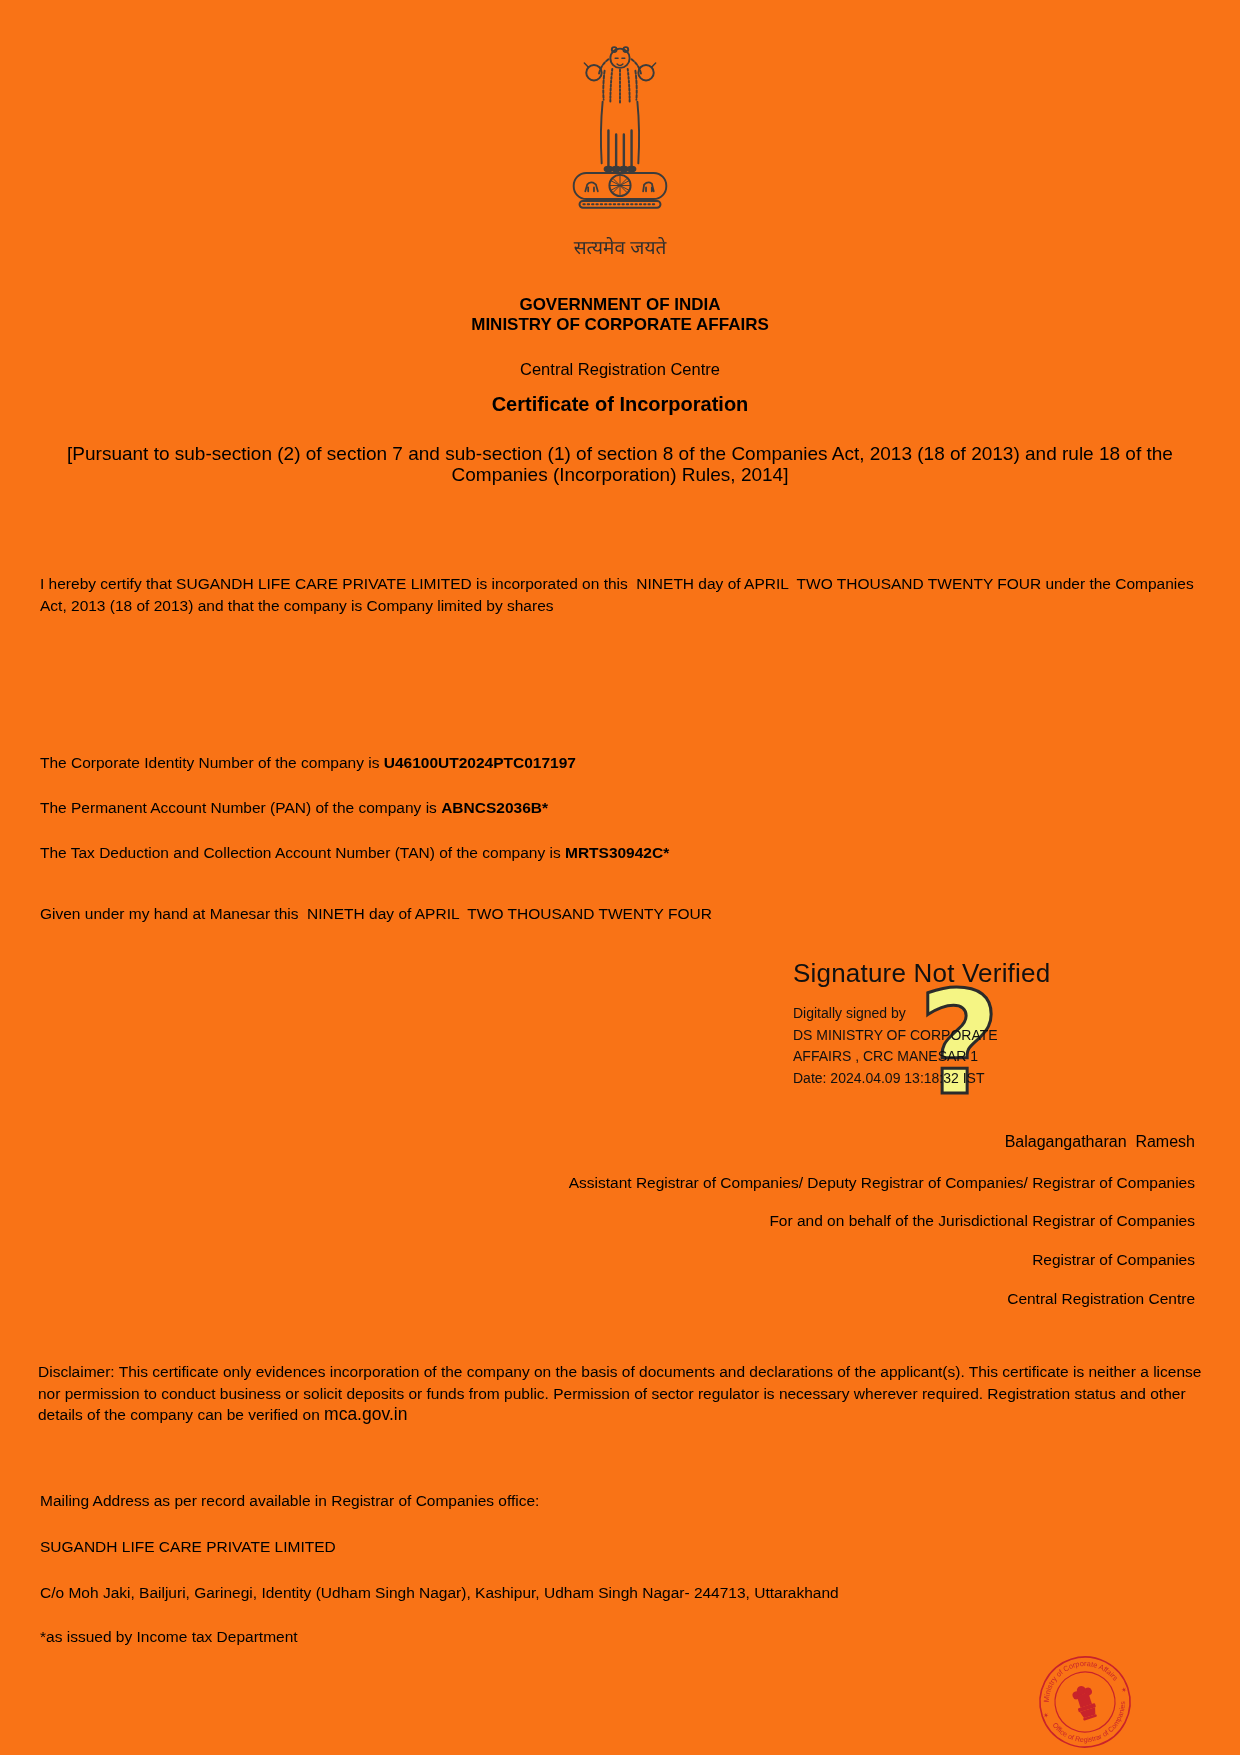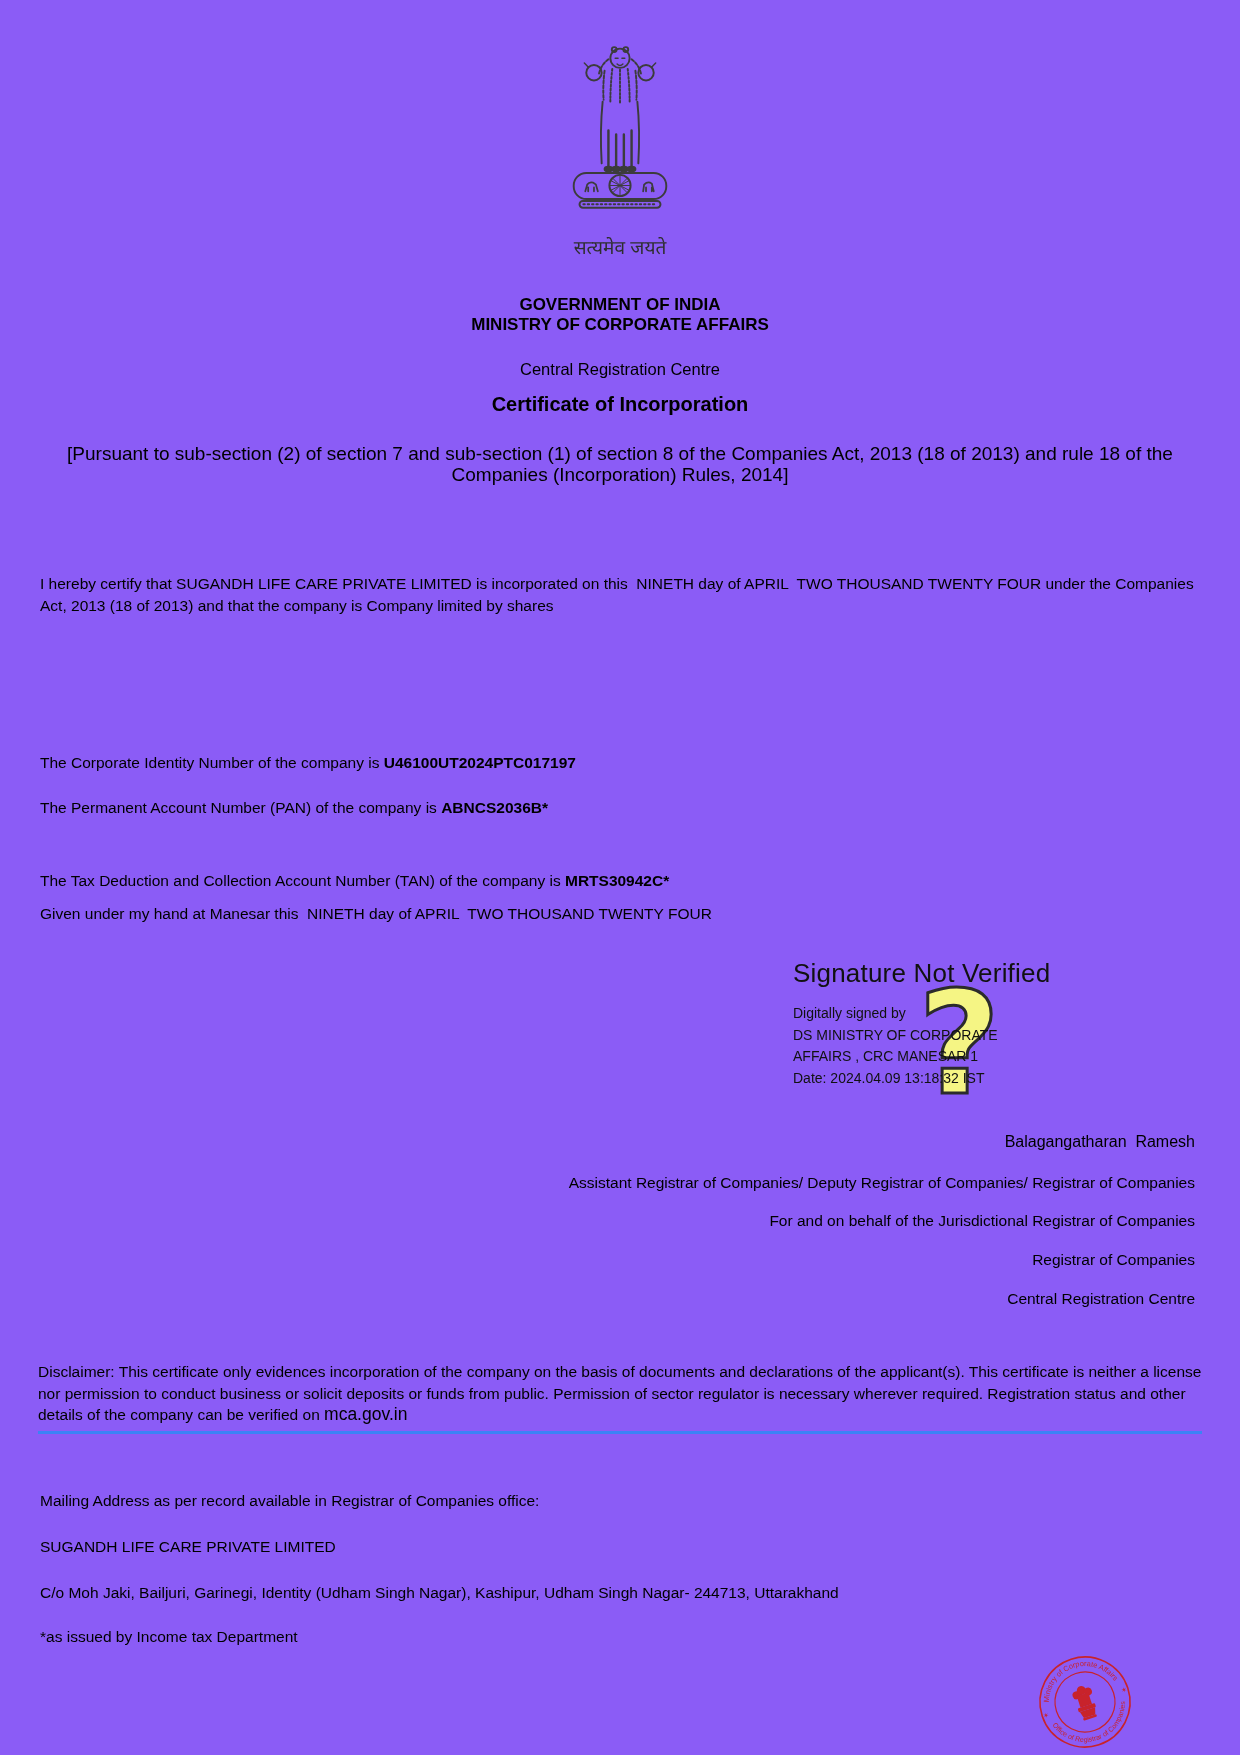--- a/index.html
+++ b/index.html
@@ -1,19 +1,19 @@
 <!DOCTYPE html>
 <html><head>
 <meta charset="utf-8">
 <style>
   html,body{margin:0;padding:0;background:#ffffff;}
   .page{
     position:relative;
     width:1240px;height:1755px;
-    background:#8b5cf6;
+    background:#f97316;
     font-family:"Liberation Sans", sans-serif;
     color:#000;
     overflow:hidden;
   }
   .abs{position:absolute;}
   .center{text-align:center;}
   .pre{white-space:pre-wrap;}
 
   
   .emblem-wrap{left:0;top:38px;width:1240px;text-align:center;}
@@ -23,21 +23,21 @@
   .hdr-bold{left:40px;top:295px;width:1160px;font-size:17px;font-weight:bold;line-height:20px;}
   .hdr-sub{left:40px;top:360px;width:1160px;font-size:16.5px;}
   .hdr-title{left:40px;top:393px;width:1160px;font-size:20px;font-weight:bold;}
   .pursuant{left:40px;top:443px;width:1160px;font-size:19px;line-height:21px;}
 
   
   .bodytext{left:40px;width:1160px;font-size:15.5px;line-height:22px;}
   .certify{top:573px;}
   .cin{top:752px;}
   .pan{top:797px;}
-  .tan{top:842px;margin-top:28px;}
+  .tan{top:842px;}
   .given{top:903px;}
   .bodytext b{font-weight:bold;}
 
   
   .qmark{left:908px;top:978px;width:110px;height:140px;z-index:1;}
   .sigblock{left:793px;top:958px;width:420px;z-index:2;}
   .sig-status{font-size:26px;color:#111;letter-spacing:0.2px;}
   .sig-lines{margin-top:14px;font-size:14px;line-height:21.5px;color:#111;}
 
   
@@ -45,21 +45,21 @@
   .officer-name{top:1133px;font-size:16px;}
   .officer-designation{top:1174px;}
   .officer-behalf{top:1212px;}
   .officer-role{top:1251px;}
   .officer-office{top:1290px;}
 
   
   .disclaimer{
     left:38px;top:1361px;width:1164px;
     font-size:15.5px;line-height:21.5px;
-    border-bottom:3px solid #3b82f6;
+    border-bottom:3px solid #f97316;
     padding-bottom:5px;
   }
   .mca{font-size:17.5px;}
 
   
   .mailing-heading{top:1490px;}
   .mailing-company{top:1536px;}
   .mailing-address{top:1582px;}
   .mailing-footnote{top:1626px;}
 

